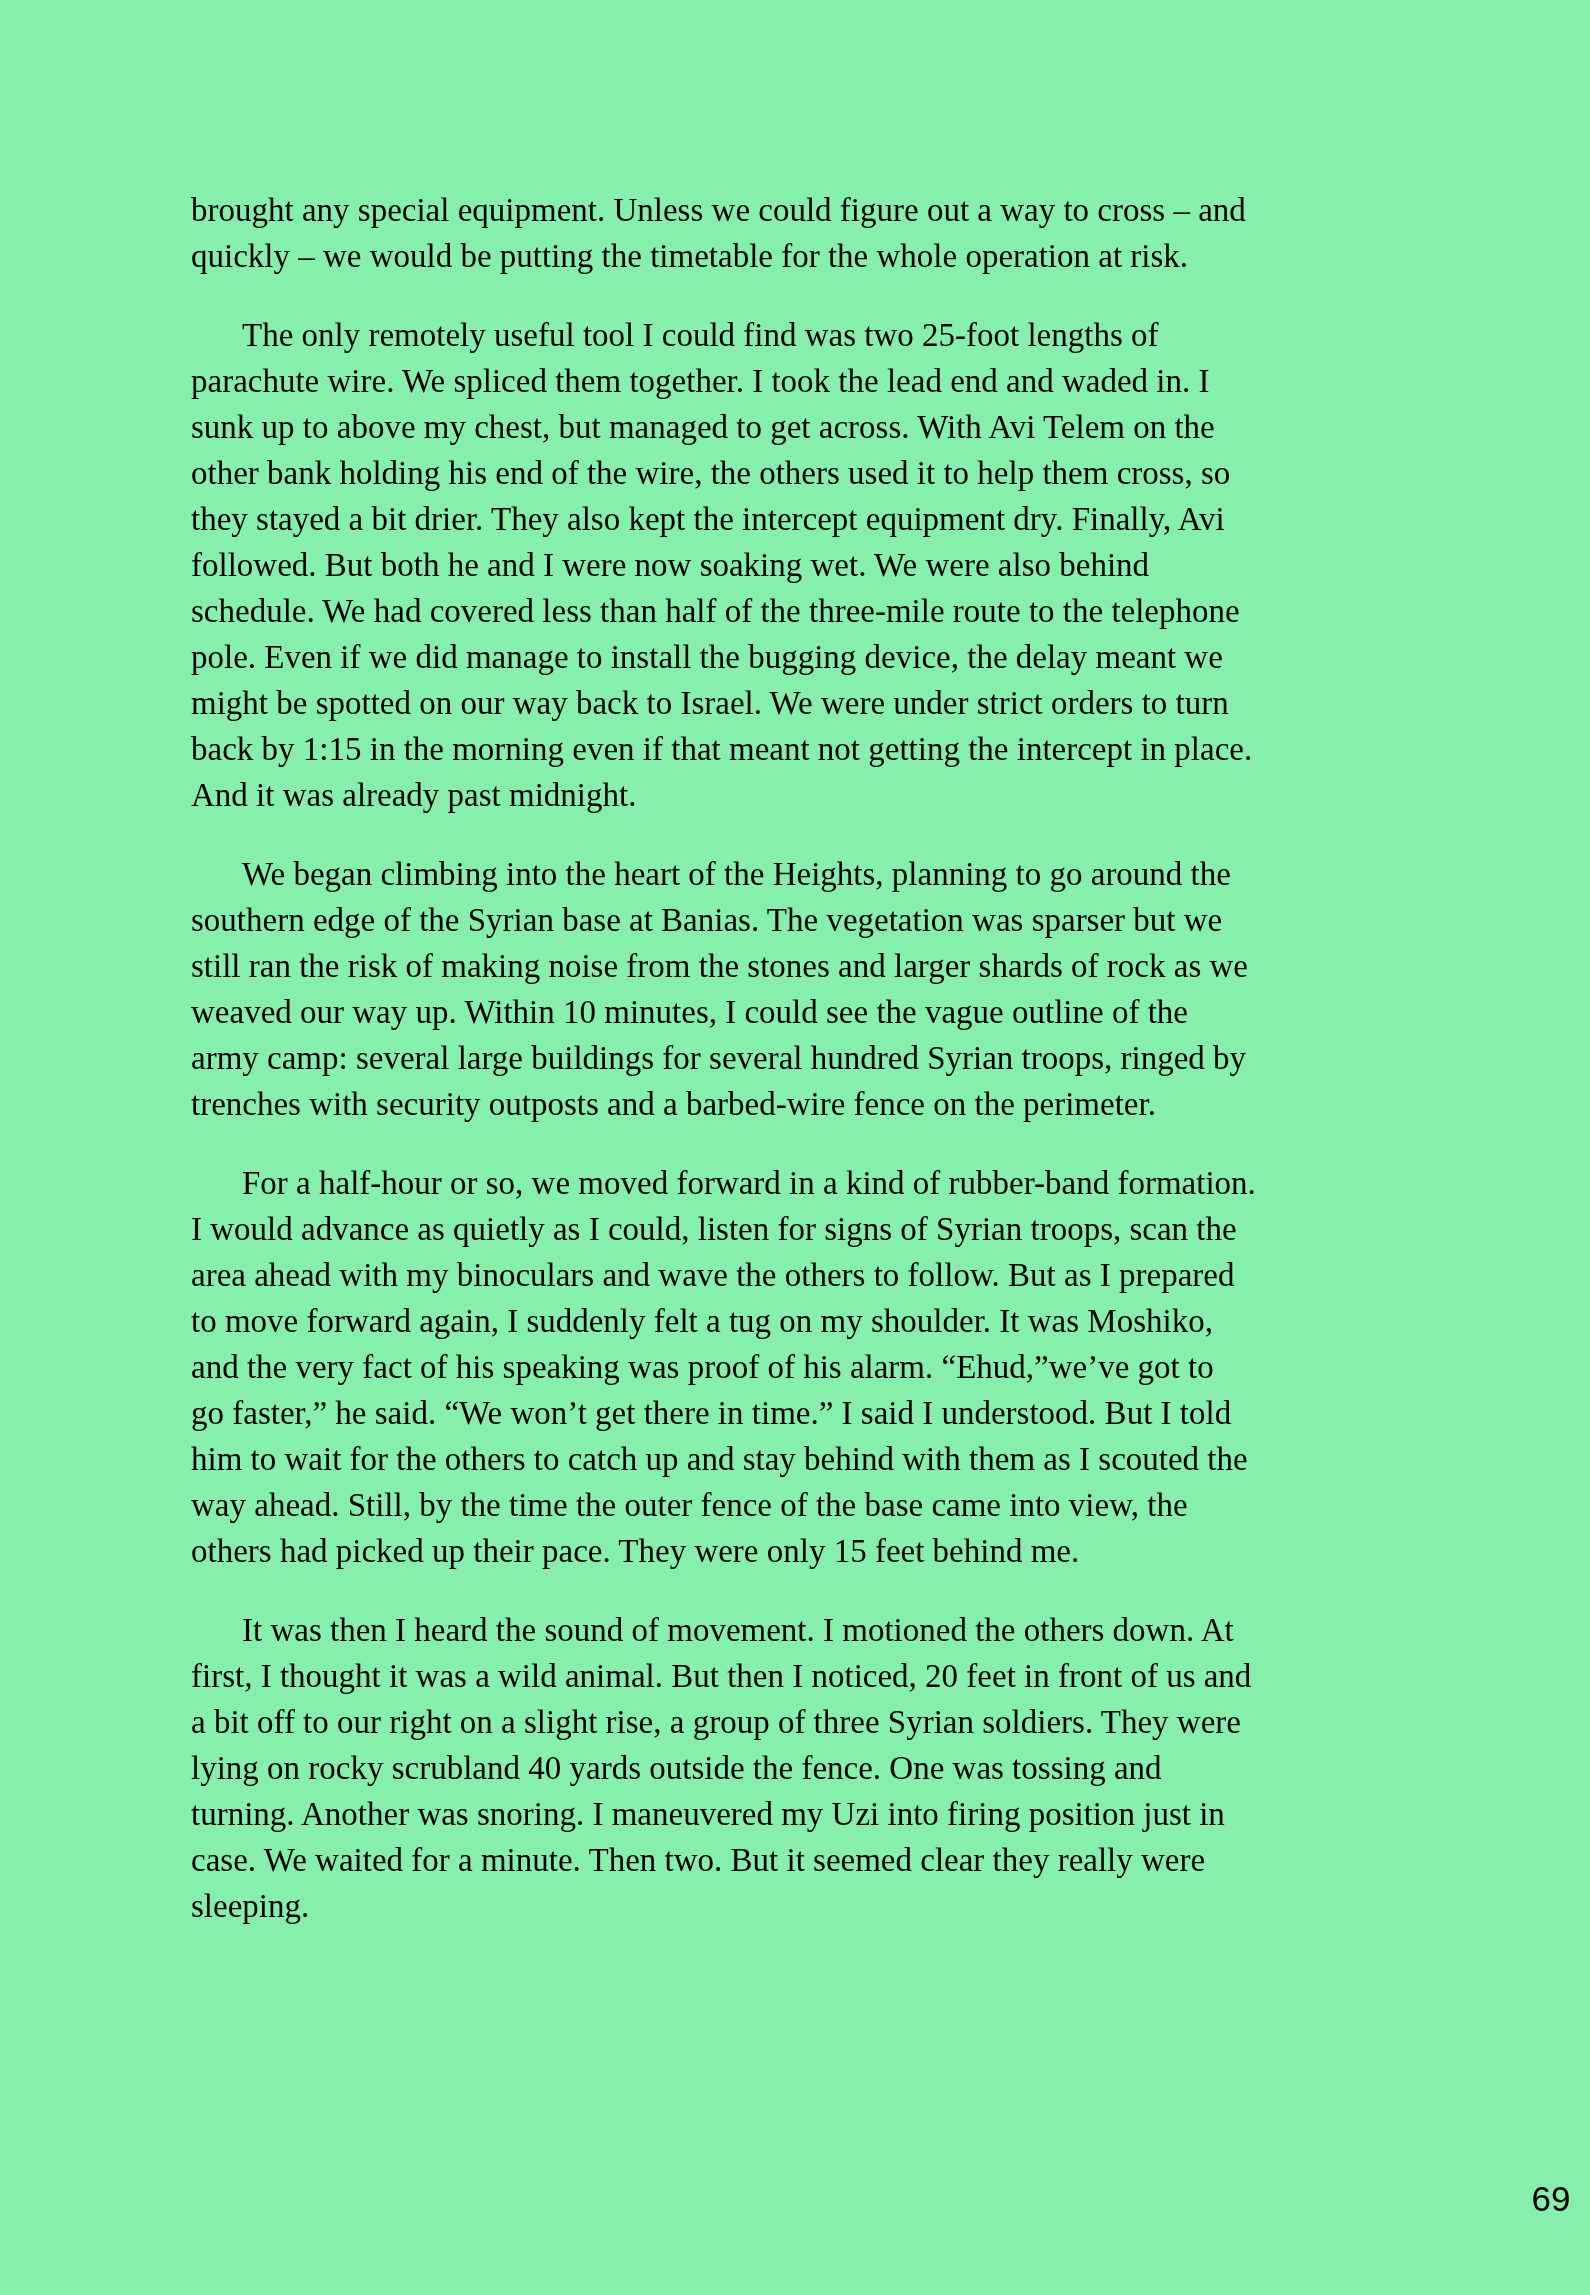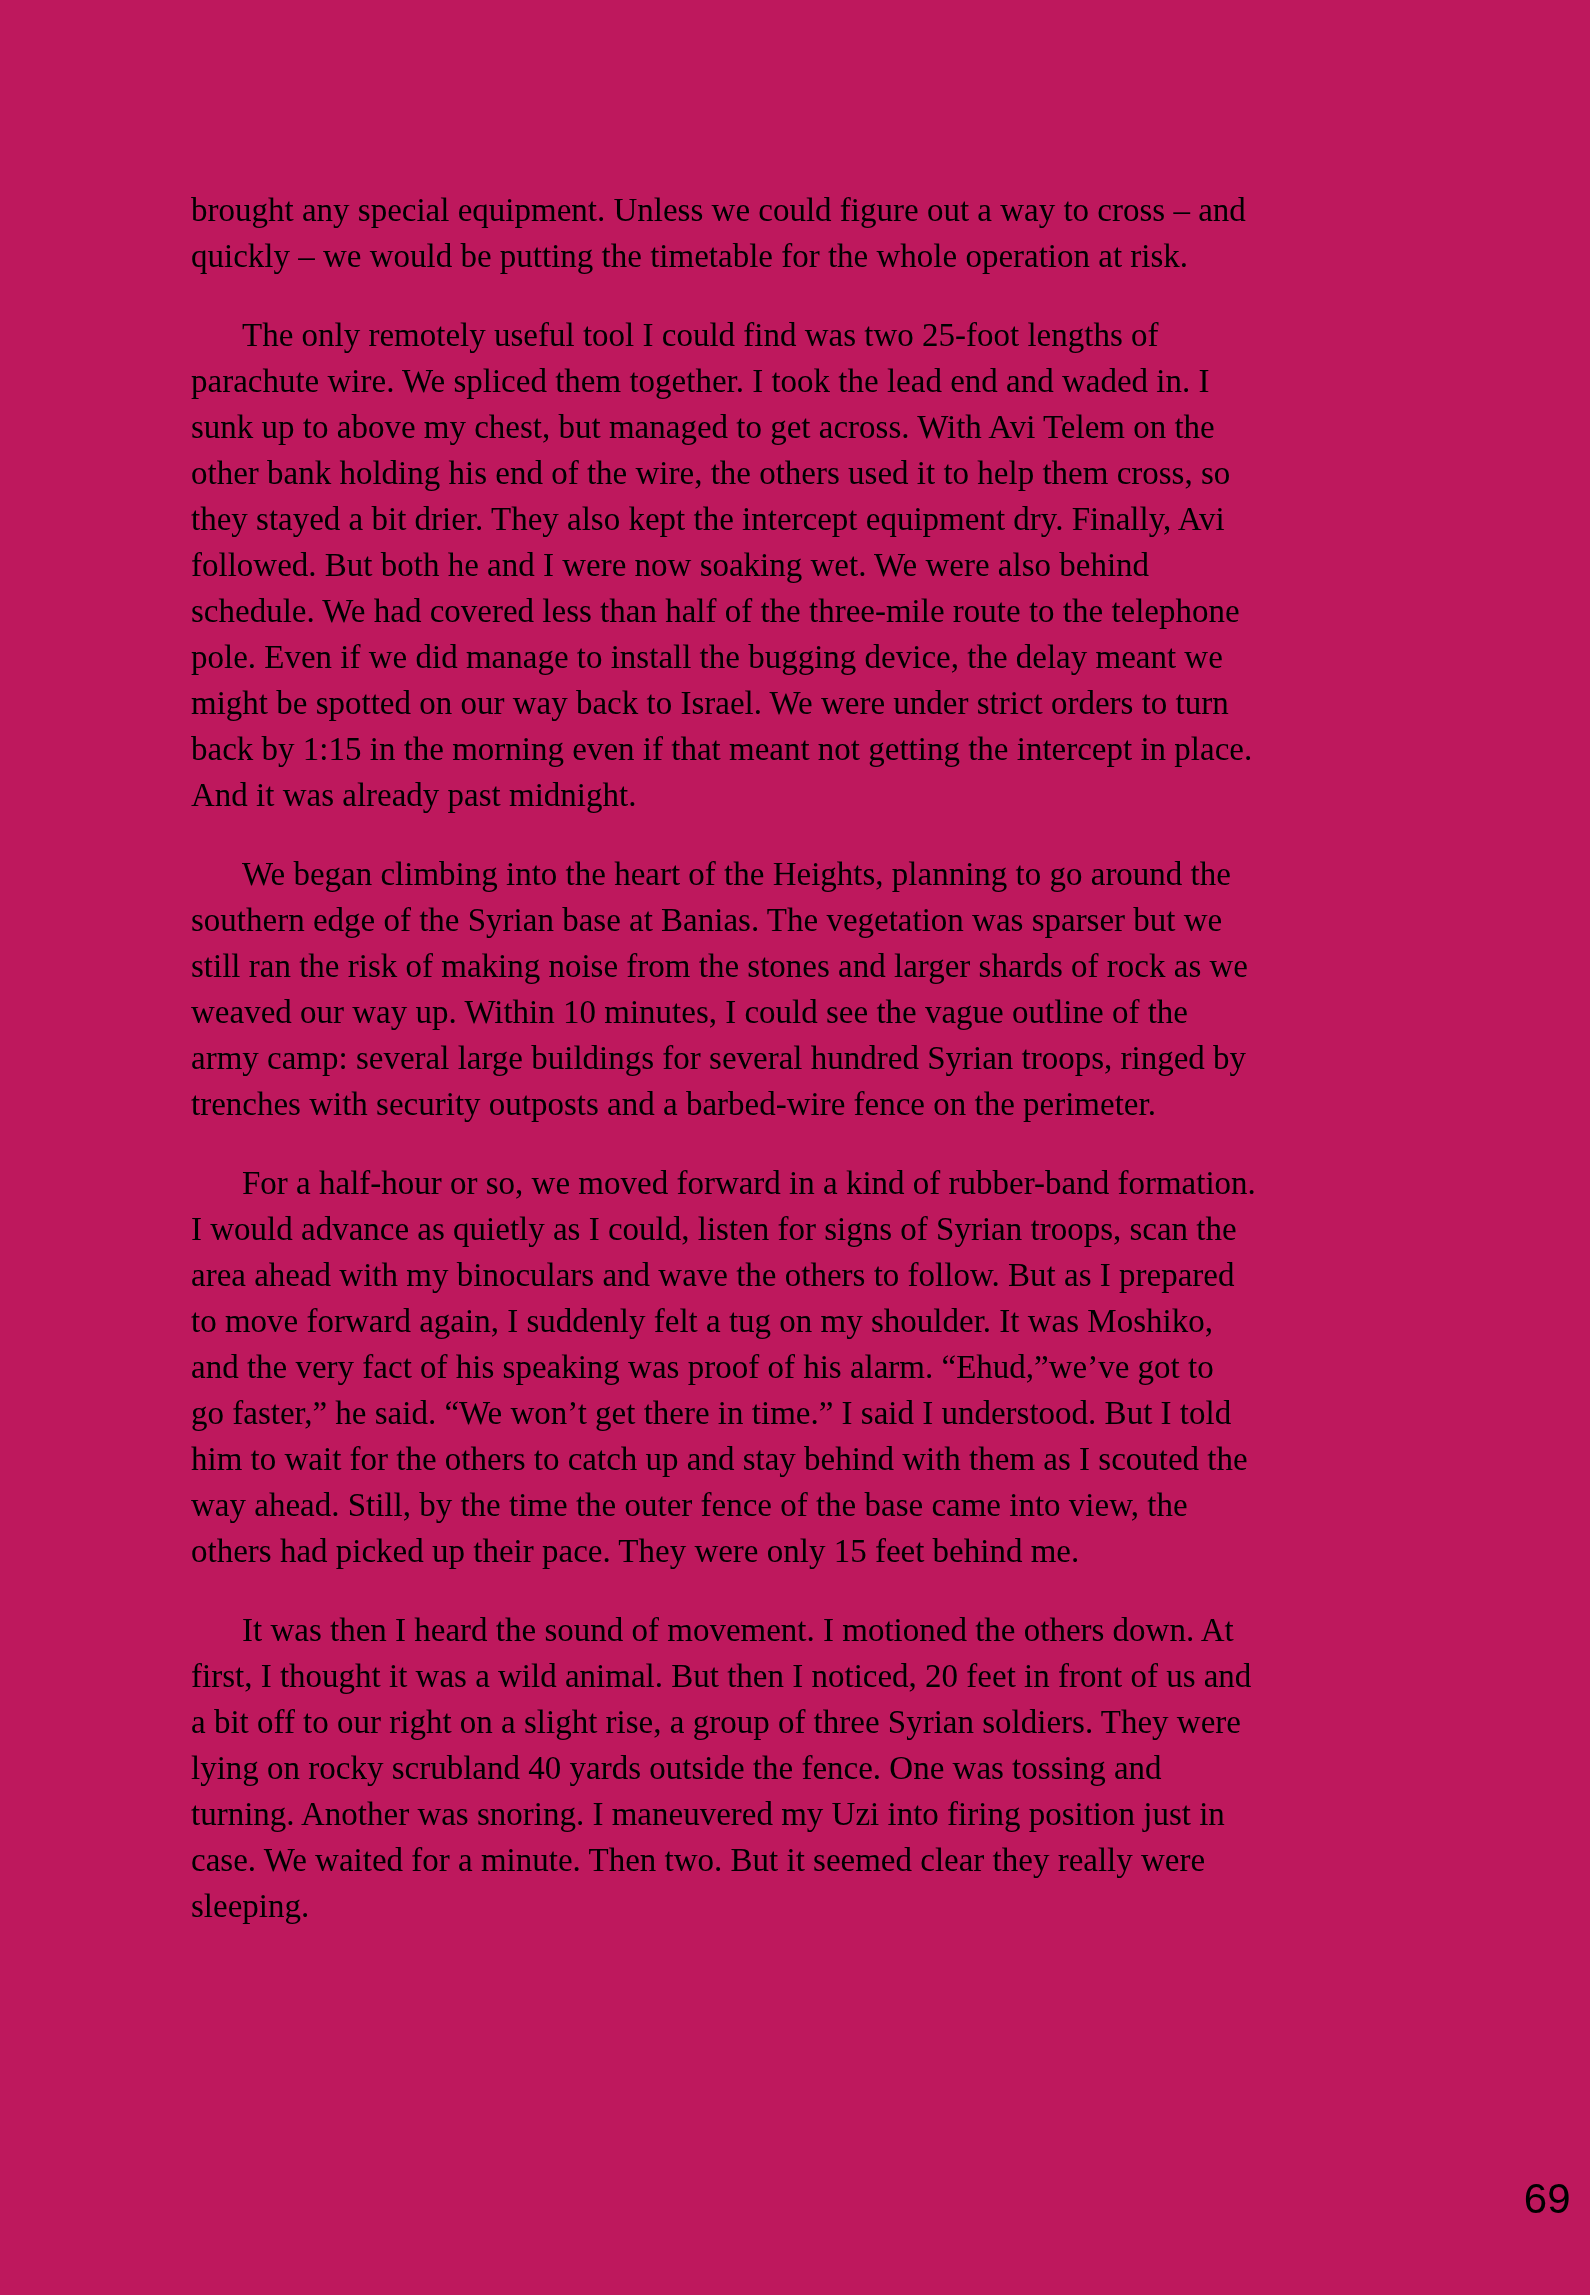--- a/index.html
+++ b/index.html
@@ -4,21 +4,21 @@
 <style>
   html, body {
     margin: 0;
     padding: 0;
     background: #ffffff;
   }
   .page {
     position: relative;
     width: 1591px;
     height: 2295px;
-    background: #be185d;
+    background: #86efac;
     overflow: hidden;
     font-family: "Liberation Serif", serif;
     color: #000000;
   }
   .text-block {
     position: absolute;
     left: 191px;
     top: 187px;
     width: 1258px;
   }
@@ -30,21 +30,21 @@
     color: #000000;
   }
   .para--indent {
     text-indent: 51px;
   }
   .page-number {
     position: absolute;
     top: 2179px;
     right: 20.5px;
     font-family: "Liberation Sans", sans-serif;
-    font-size: 42px;
+    font-size: 35px;
     line-height: 39px;
     color: #000000;
   }
   .bates-stamp {
     position: absolute;
     top: 2246px;
     right: 16.7px;
     font-family: "Liberation Sans", sans-serif;
     font-size: 31px;
     line-height: 35px;

